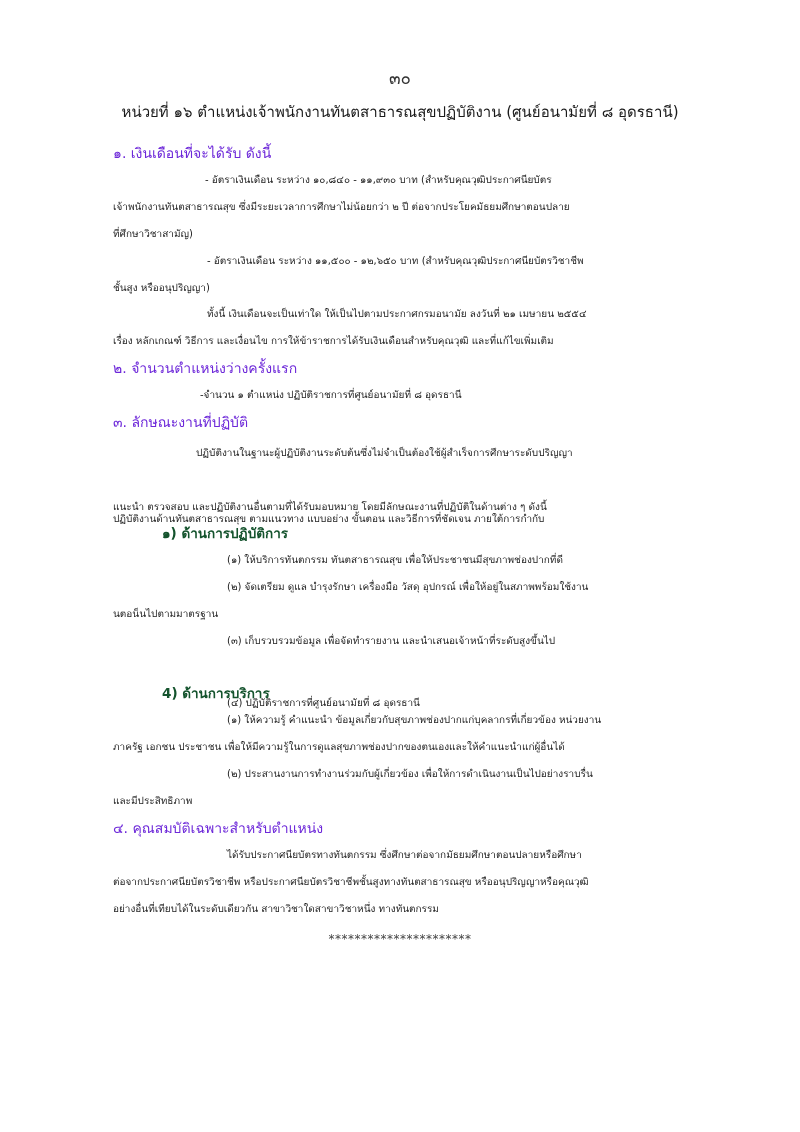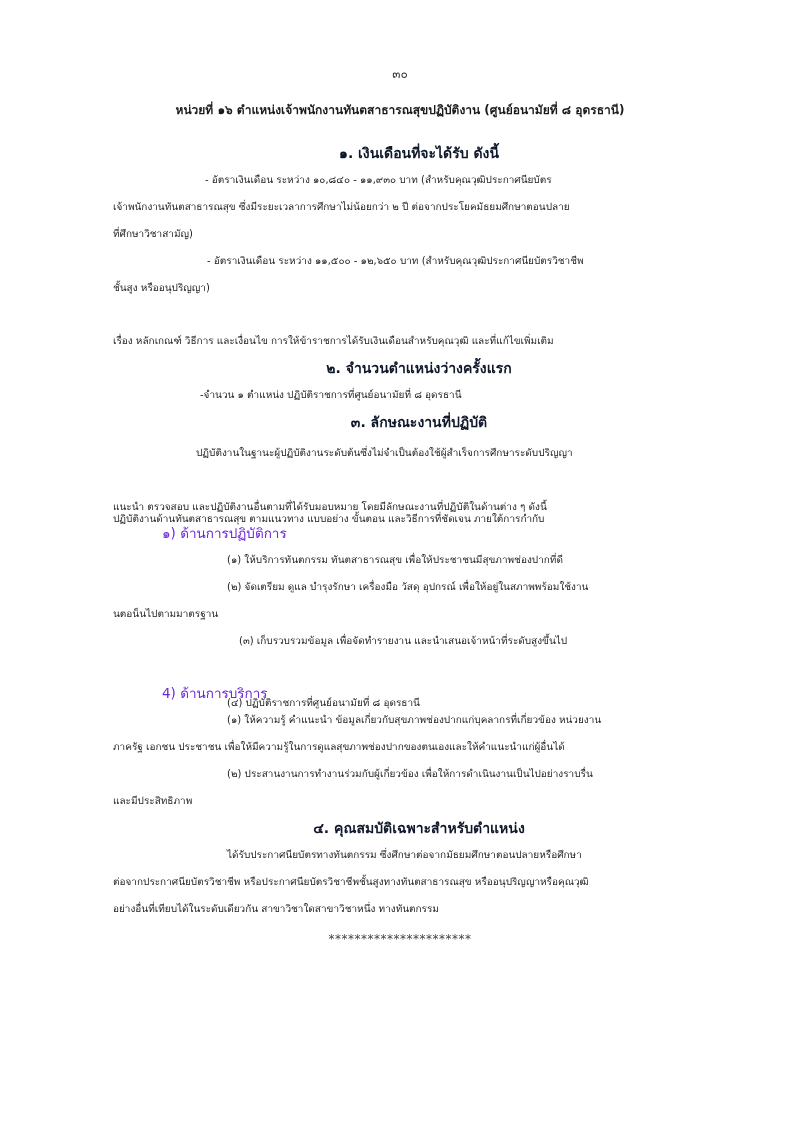--- a/index.html
+++ b/index.html
@@ -1,58 +1,59 @@
 <!DOCTYPE html>
 <html><head>
 <meta charset="utf-8">
 <style>
   html, body { margin: 0; padding: 0; background: #ffffff; }
   body { width: 800px; height: 1132px; position: relative; overflow: hidden;
          font-family: "DejaVu Sans", "Liberation Sans", sans-serif; color: #1a1a1a; }
   .page { position: absolute; left: 0; top: 0; width: 800px; height: 1132px; }
   .pagenum { position: absolute; top: 64px; left: 0; width: 800px; text-align: center;
-             font-size: 12px; color: #333; }
+             font-size: 17px; color: #333; }
   .title { position: absolute; top: 100px; left: 60px; width: 680px; text-align: center;
-           font-size: 12px; font-weight: bold; white-space: nowrap; }
+           font-size: 15px; font-weight: normal; white-space: nowrap; }
   .line { position: absolute; left: 113px; width: 612px; font-size: 10px; line-height: 20px;
           white-space: nowrap; overflow: visible; color: #222; }
-  .h { font-weight: bold; font-size: 14px; color: #0f172a; text-align: center; }
-  .sub { font-weight: normal; font-size: 13.5px; color: #6d28d9; }
+  .h { font-weight: normal; font-size: 14px; color: #6d28d9; }
+  .sub { font-weight: bold; font-size: 13.5px; color: #14532d; }
   .stars { position: absolute; top: 910px; left: 0; width: 800px; text-align: center;
            font-size: 12px; letter-spacing: 0.5px; color: #444; }
 </style>
 </head>
 <body>
 
 <div class="page">
 
   <div class="pagenum">๓๐</div>
   <div class="title">หน่วยที่ ๑๖ ตำแหน่งเจ้าพนักงานทันตสาธารณสุขปฏิบัติงาน (ศูนย์อนามัยที่ ๘ อุดรธานี)</div>
 
   <div class="line h" style="top:143px;">๑. เงินเดือนที่จะได้รับ ดังนี้</div>
   <div class="line" style="top:170px; left:205px; width:520px;">- อัตราเงินเดือน ระหว่าง ๑๐,๘๔๐ - ๑๑,๙๓๐ บาท    (สำหรับคุณวุฒิประกาศนียบัตร</div>
   <div class="line" style="top:197px;">เจ้าพนักงานทันตสาธารณสุข ซึ่งมีระยะเวลาการศึกษาไม่น้อยกว่า ๒ ปี ต่อจากประโยคมัธยมศึกษาตอนปลาย</div>
   <div class="line" style="top:224px;">ที่ศึกษาวิชาสามัญ)</div>
   <div class="line" style="top:251px; left:207px; width:518px;">- อัตราเงินเดือน ระหว่าง ๑๑,๕๐๐ - ๑๒,๖๕๐ บาท (สำหรับคุณวุฒิประกาศนียบัตรวิชาชีพ</div>
   <div class="line" style="top:278px;">ชั้นสูง หรืออนุปริญญา)</div>
+  <div class="line" style="top:304px; left:207px; width:518px;">ทั้งนี้ เงินเดือนจะเป็นเท่าใด ให้เป็นไปตามประกาศกรมอนามัย ลงวันที่ ๒๑ เมษายน ๒๕๕๔</div>
   <div class="line" style="top:331px;">เรื่อง  หลักเกณฑ์ วิธีการ และเงื่อนไข การให้ข้าราชการได้รับเงินเดือนสำหรับคุณวุฒิ และที่แก้ไขเพิ่มเติม</div>
 
   <div class="line h" style="top:358px;">๒. จำนวนตำแหน่งว่างครั้งแรก</div>
   <div class="line" style="top:385px; left:200px; width:525px;">-จำนวน ๑ ตำแหน่ง ปฏิบัติราชการที่ศูนย์อนามัยที่ ๘ อุดรธานี</div>
 
   <div class="line h" style="top:412px;">๓. ลักษณะงานที่ปฏิบัติ</div>
   <div class="line" style="top:443px; left:196px; width:529px;">ปฏิบัติงานในฐานะผู้ปฏิบัติงานระดับต้นซึ่งไม่จำเป็นต้องใช้ผู้สำเร็จการศึกษาระดับปริญญา</div>
   <div class="line" style="top:470px;margin-top:39px;">ปฏิบัติงานด้านทันตสาธารณสุข ตามแนวทาง แบบอย่าง ขั้นตอน และวิธีการที่ชัดเจน ภายใต้การกำกับ</div>
   <div class="line" style="top:497px;">แนะนำ ตรวจสอบ และปฏิบัติงานอื่นตามที่ได้รับมอบหมาย โดยมีลักษณะงานที่ปฏิบัติในด้านต่าง ๆ ดังนี้</div>
 
   <div class="line sub" style="top:523px; left:162px; width:563px;">๑)  ด้านการปฏิบัติการ</div>
   <div class="line" style="top:550px; left:227px; width:498px;">(๑)  ให้บริการทันตกรรม  ทันตสาธารณสุข  เพื่อให้ประชาชนมีสุขภาพช่องปากที่ดี</div>
   <div class="line" style="top:577px; left:227px; width:498px;">(๒)  จัดเตรียม ดูแล บำรุงรักษา  เครื่องมือ วัสดุ อุปกรณ์  เพื่อให้อยู่ในสภาพพร้อมใช้งาน</div>
   <div class="line" style="top:604px;">นตอน็นไปตามมาตรฐาน</div>
-  <div class="line" style="top:631px; left:227px; width:498px;margin-left:12px;">(๓)  เก็บรวบรวมข้อมูล  เพื่อจัดทำรายงาน  และนำเสนอเจ้าหน้าที่ระดับสูงขึ้นไป</div>
+  <div class="line" style="top:631px; left:227px; width:498px;">(๓)  เก็บรวบรวมข้อมูล  เพื่อจัดทำรายงาน  และนำเสนอเจ้าหน้าที่ระดับสูงขึ้นไป</div>
   <div class="line" style="top:657px; left:227px; width:498px;margin-top:36px;">(๔)  ปฏิบัติราชการที่ศูนย์อนามัยที่ ๘ อุดรธานี</div>
 
   <div class="line sub" style="top:683px; left:162px; width:563px;">4)  ด้านการบริการ</div>
   <div class="line" style="top:710px; left:227px; width:498px;">(๑)  ให้ความรู้  คำแนะนำ ข้อมูลเกี่ยวกับสุขภาพช่องปากแก่บุคลากรที่เกี่ยวข้อง หน่วยงาน</div>
   <div class="line" style="top:737px;">ภาครัฐ เอกชน ประชาชน เพื่อให้มีความรู้ในการดูแลสุขภาพช่องปากของตนเองและให้คำแนะนำแก่ผู้อื่นได้</div>
   <div class="line" style="top:764px; left:227px; width:498px;">(๒)  ประสานงานการทำงานร่วมกับผู้เกี่ยวข้อง  เพื่อให้การดำเนินงานเป็นไปอย่างราบรื่น</div>
   <div class="line" style="top:791px;">และมีประสิทธิภาพ</div>
 
   <div class="line h" style="top:818px;">๔. คุณสมบัติเฉพาะสำหรับตำแหน่ง</div>
   <div class="line" style="top:845px; left:227px; width:498px;">ได้รับประกาศนียบัตรทางทันตกรรม ซึ่งศึกษาต่อจากมัธยมศึกษาตอนปลายหรือศึกษา</div>

